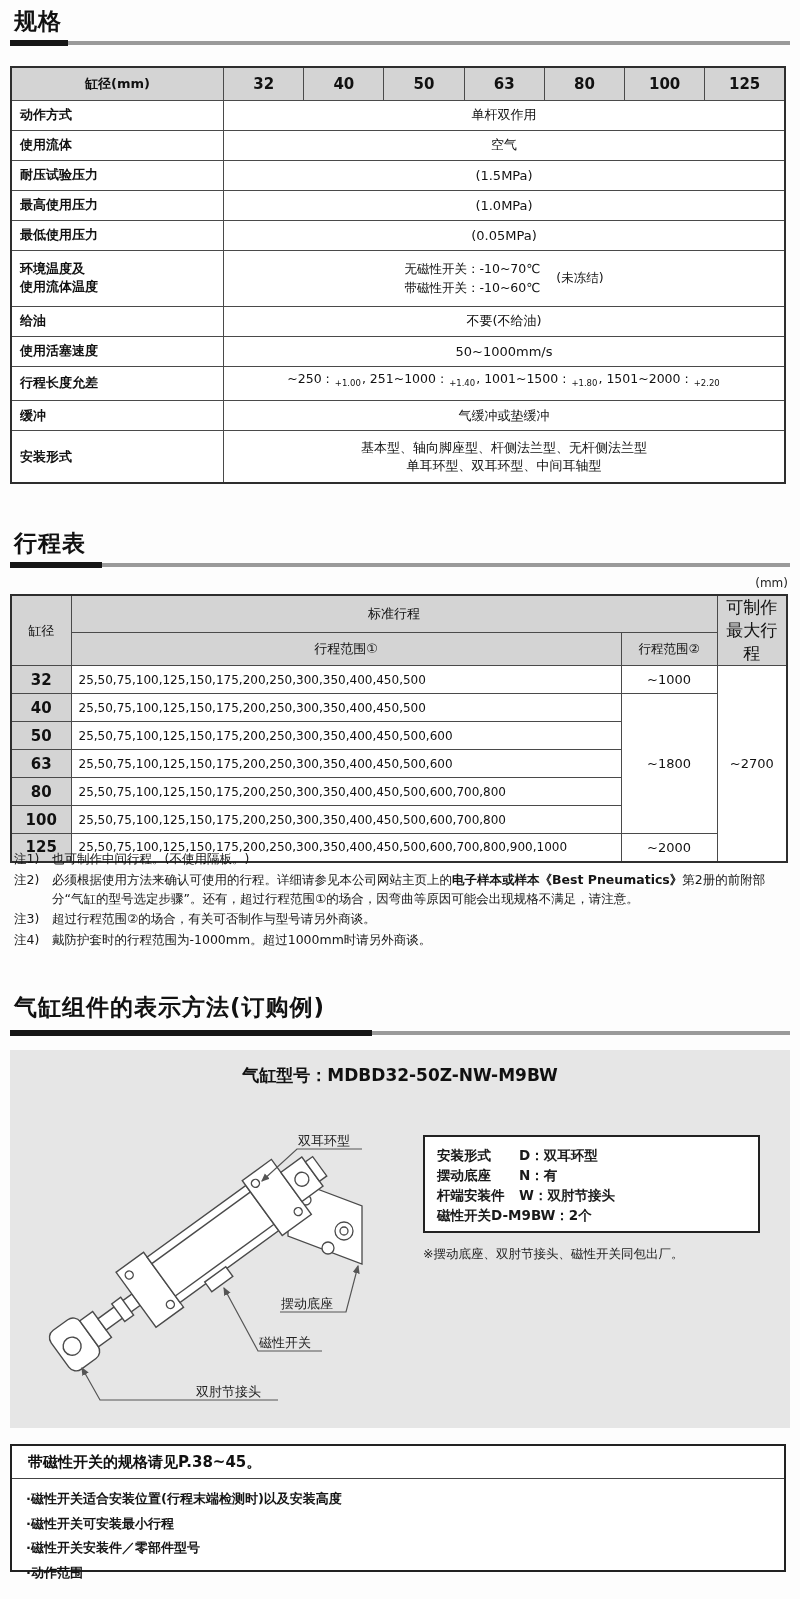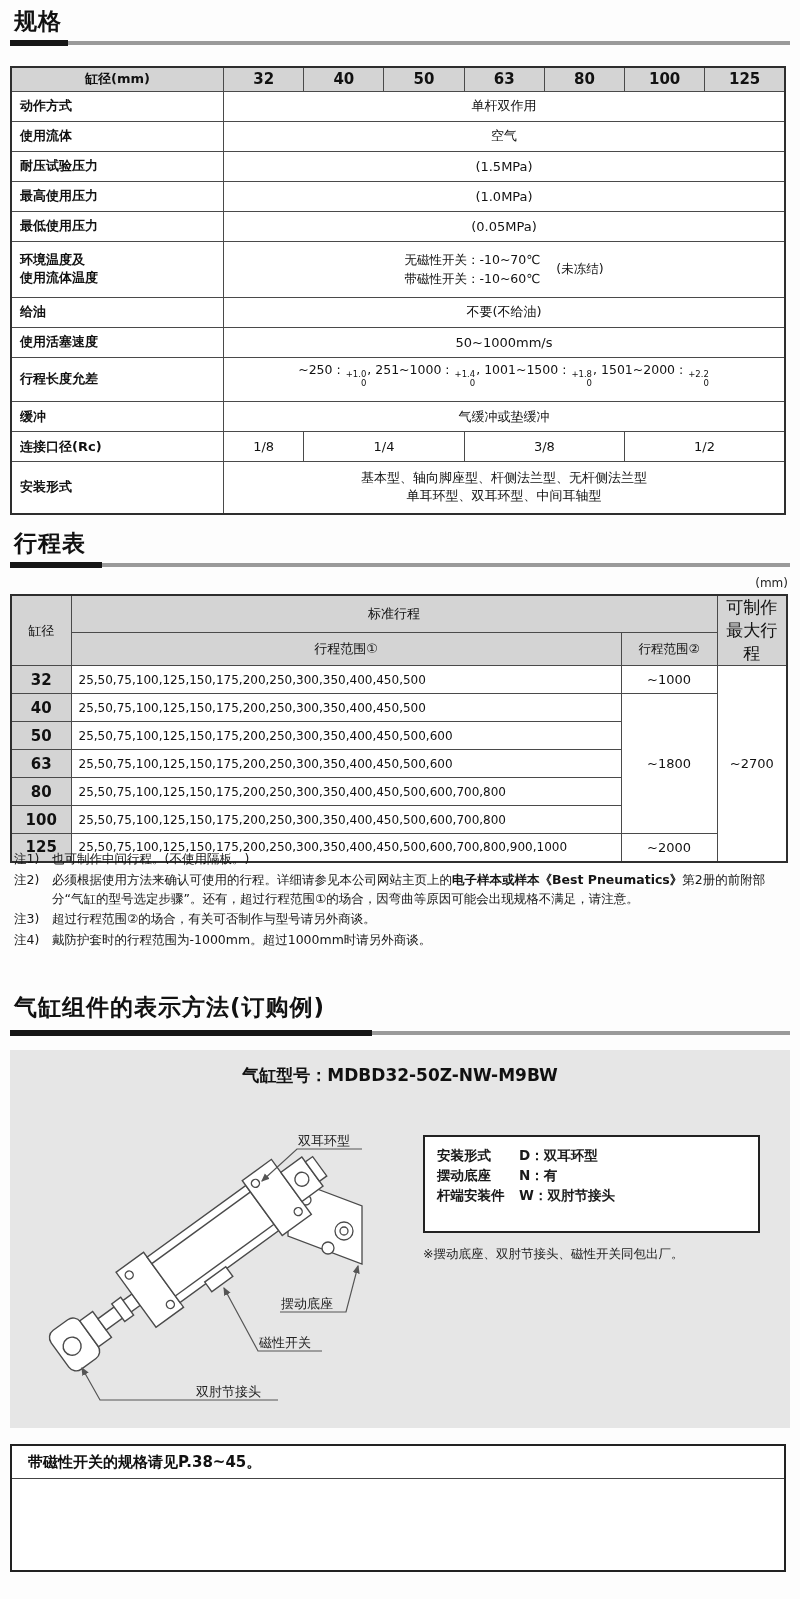--- a/index.html
+++ b/index.html
@@ -11,31 +11,31 @@
   .rule .blk{height:6px;background:#161616;}
   .rule .gry{height:4px;background:#9a9a9a;flex:1;}
   
   table{border-collapse:collapse;table-layout:fixed;}
   td,th{border:1px solid #4a4a4a;font-size:13px;padding:0 4px;color:#111;overflow:hidden;}
   .tbl{position:absolute;left:10px;border:2px solid #2e2e2e;background:#fff;}
   .hd{background:#d4d4d4;font-weight:bold;text-align:center;}
   .lbl{font-weight:bold;text-align:left;padding-left:8px;background:#fff;}
   .val{text-align:center;}
   .r{height:30px;}
-  .r-hd{height:24px;border-radius:13px;}
+  .r-hd{height:33px;border-radius:13px;}
   .r-temp{height:56px;}
   .r-mount{height:52px;}
   .num{font-size:15px;}
   
   .tempwrap{display:flex;justify-content:center;align-items:center;gap:16px;}
   .tempwrap .lines{text-align:left;font-size:12.5px;line-height:1.55;}
   .tempwrap .fr{font-size:12.5px;}
   
-  .stk{display:inline-flex;flex-direction:column;font-size:8.5px;line-height:1.15;
-       vertical-align:-3px;text-align:right;margin:12px 1px;}
+  .stk{display:inline-flex;flex-direction:row;font-size:8.5px;line-height:1.15;
+       vertical-align:-3px;text-align:center;margin:12px 1px;}
   .tolcell{font-size:12.5px;}
   
   .bore{background:#d4d4d4;font-weight:bold;text-align:center;font-size:15px;}
   .strokes{font-size:12px;padding-left:7px;text-align:left;}
   .unit{position:absolute;right:12px;font-size:12px;color:#222;}
   
   .notes{position:absolute;left:14px;width:772px;font-size:12.5px;line-height:1.5;color:#151515;}
   .note{display:flex;margin-bottom:2px;}
   .note .tag{width:38px;flex:0 0 38px;}
   .note .txt{flex:1;}
@@ -145,27 +145,20 @@
             </span><span>, 1501~2000 : </span><span class="stk">
               <span>+2.2</span>
               <span>0</span>
             </span>
       </td>
     </tr>
     <tr class="r">
       <td class="lbl">缓冲</td>
       <td class="val" colspan="7">气缓冲或垫缓冲</td>
     </tr>
-    <tr class="r">
-      <td class="lbl">连接口径(Rc)</td>
-      <td class="val">1/8</td>
-      <td class="val" colspan="2">1/4</td>
-      <td class="val" colspan="2">3/8</td>
-      <td class="val" colspan="2">1/2</td>
-    </tr>
     <tr class="r-mount">
       <td class="lbl">安装形式</td>
       <td class="val" colspan="7">
         <div>基本型、轴向脚座型、杆侧法兰型、无杆侧法兰型</div>
         <div>单耳环型、双耳环型、中间耳轴型</div>
       </td>
     </tr>
   </tbody>
     </table>
 
@@ -322,21 +315,31 @@
           <span>D：双耳环型</span>
       </div>
       <div class="row">
         <span class="sl">摆动底座</span>
           <span>N：有</span>
       </div>
       <div class="row">
         <span class="sl">杆端安装件</span>
           <span>W：双肘节接头</span>
       </div>
+      <div class="row">
+        <span>磁性开关D-M9BW</span>
+          <span>：2个</span>
+      </div>
     </div>
     <div class="footnote">※摆动底座、双肘节接头、磁性开关同包出厂。</div>
   </div>
 
   <div class="switchbox">
     <div class="head">带磁性开关的规格请见P.38~45。</div>
+    <div class="items">
+      <div>·磁性开关适合安装位置(行程末端检测时)以及安装高度</div>
+      <div>·磁性开关可安装最小行程</div>
+      <div>·磁性开关安装件／零部件型号</div>
+      <div>·动作范围</div>
+    </div>
   </div>
 
 </div>
 
 </body></html>

